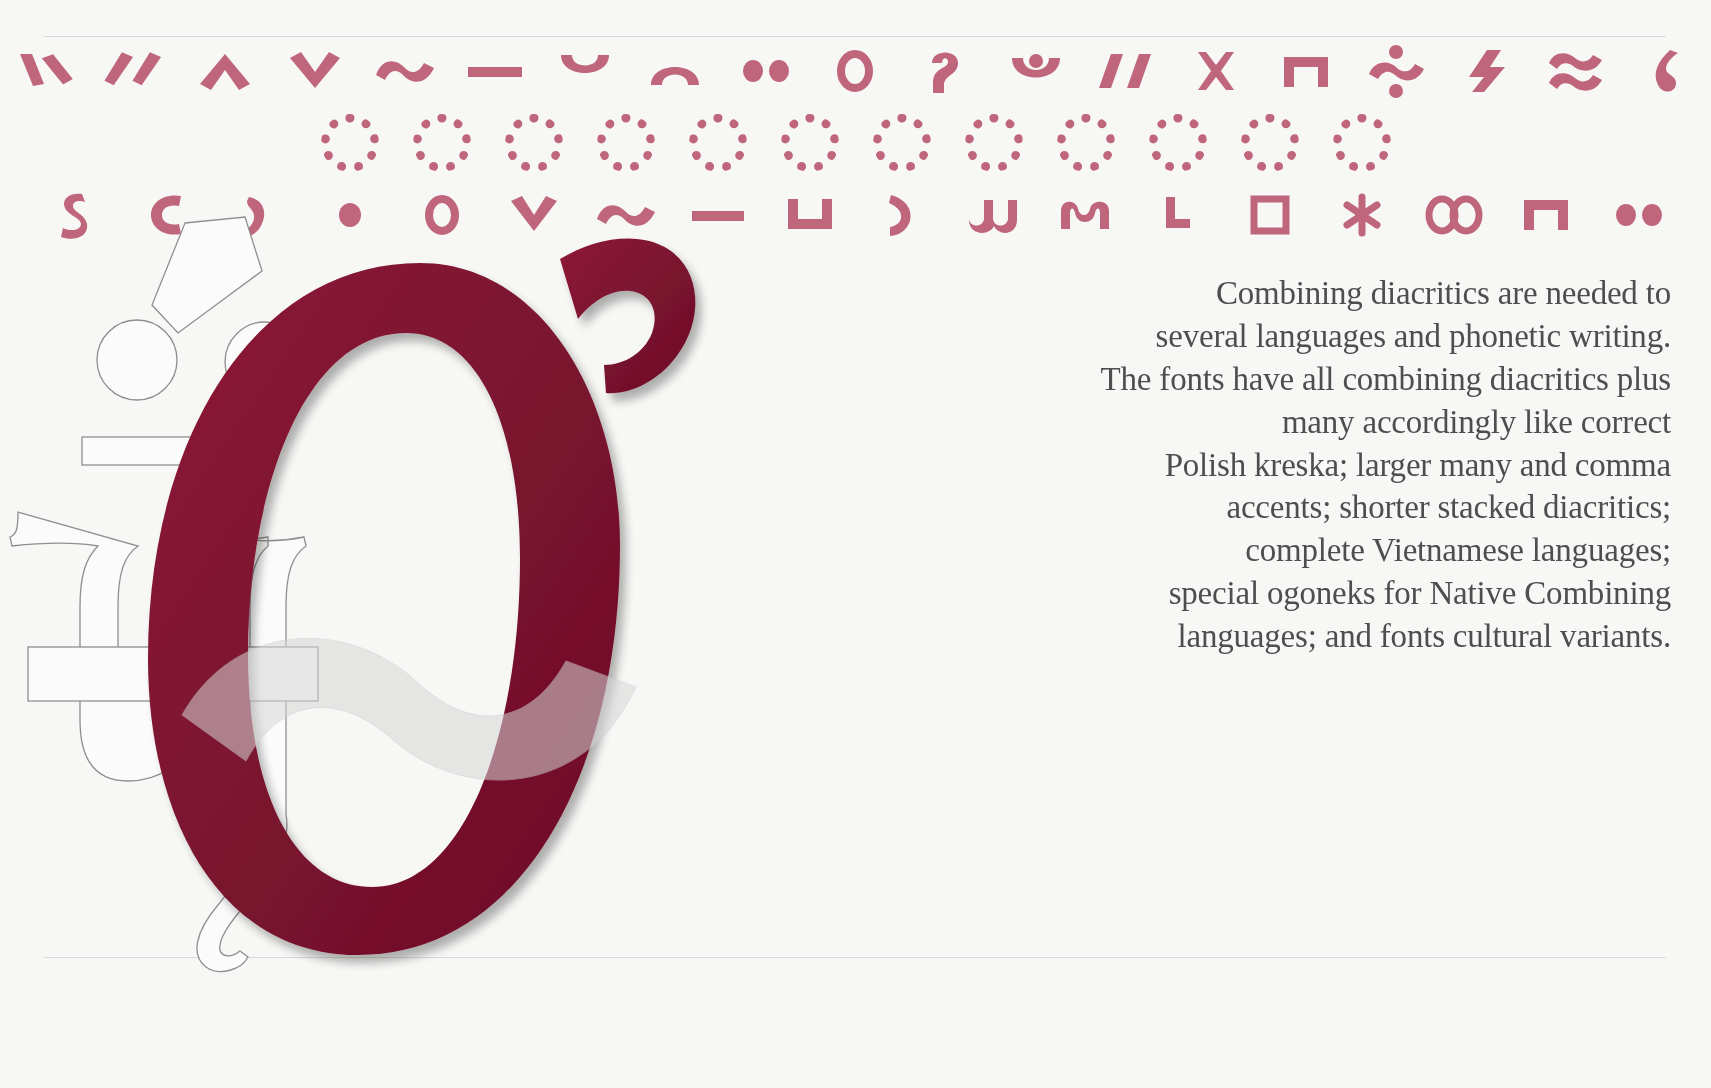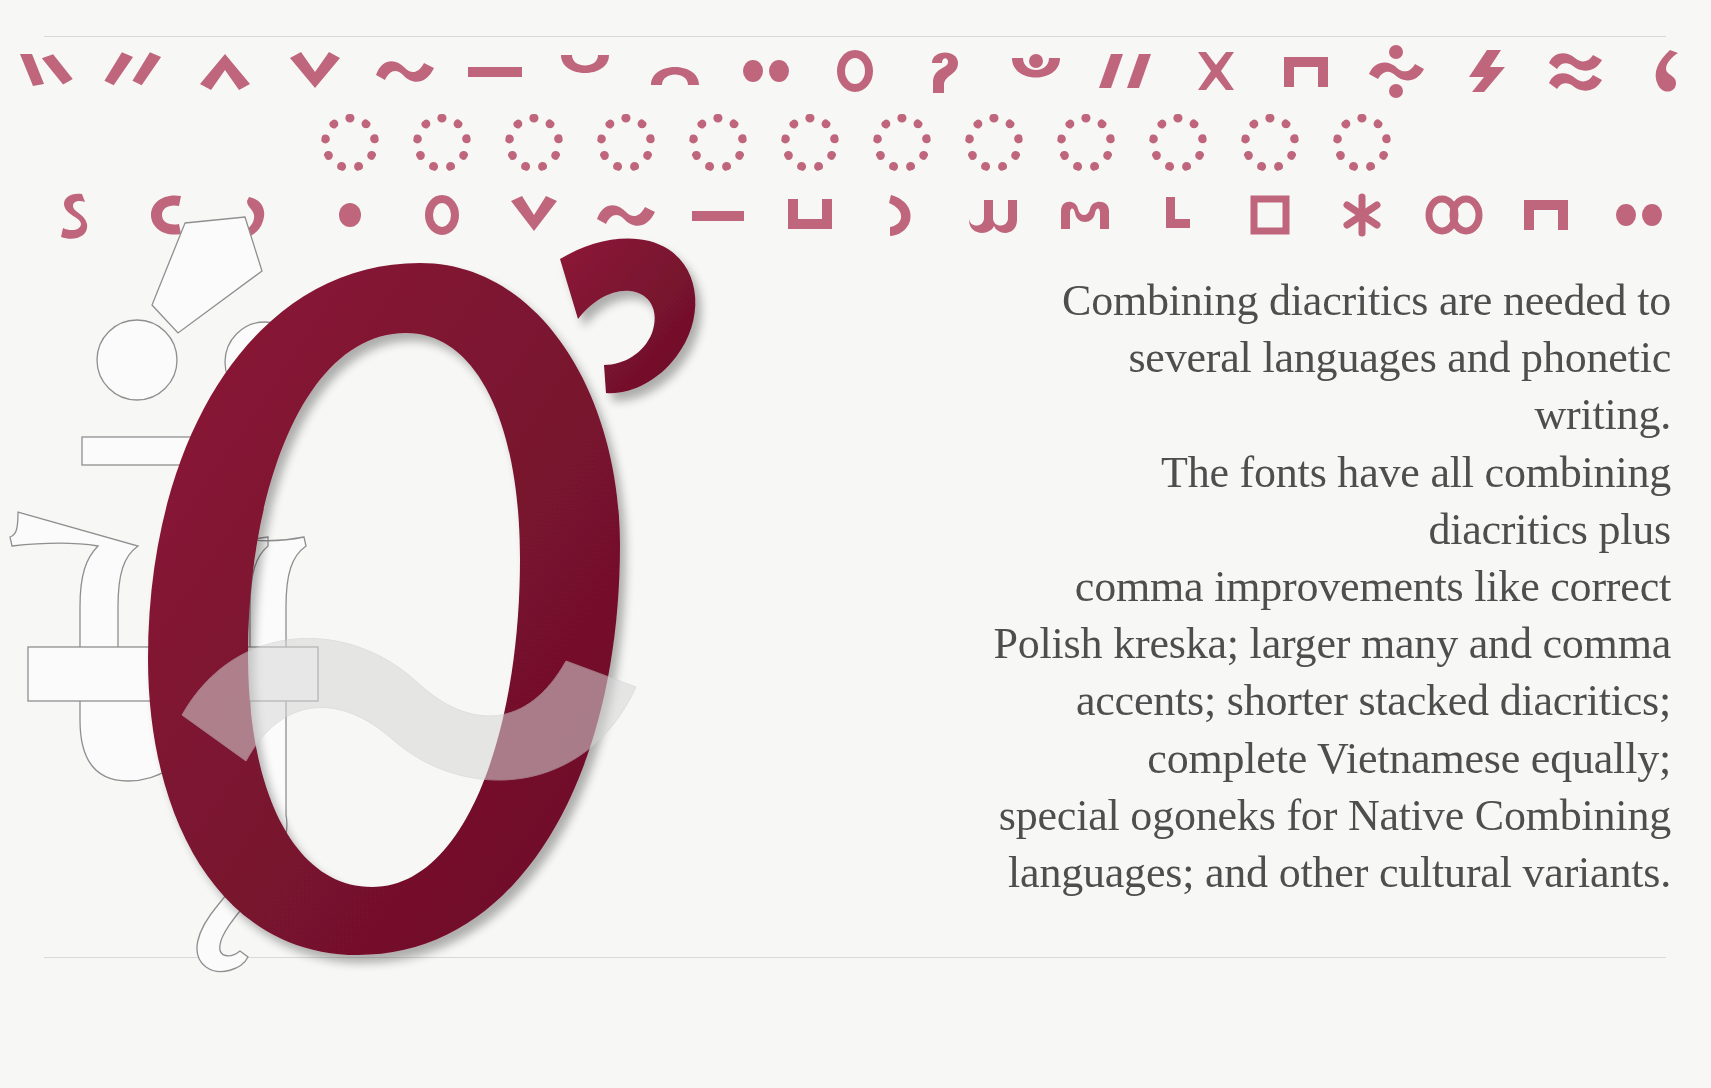--- a/index.html
+++ b/index.html
@@ -49,21 +49,21 @@
   #artwork{position:absolute;left:0;top:215px;width:900px;height:760px;}
 
   
   #copy{
     position:absolute;
     right:40px;top:272px;
     width:680px;
     text-align:right;
     color:#4e4e4e;
     font-family:"Liberation Serif", serif;
-    font-size:44px;
+    font-size:33px;
     line-height:1.30;
     letter-spacing:-0.2px;
   }
   #copy p{margin:0;}
 </style>
 </head>
 <body>
 
 <div id="stage">
 
@@ -441,21 +441,21 @@
              L636 472 C586 582, 464 588, 392 524
              C340 478, 282 480, 246 546 Z"></path>
       </g>
     </svg>
   </div>
 
   <div id="copy">
     <p>Combining diacritics are needed to</p>
     <p>several languages and phonetic writing.</p>
     <p>The fonts have all combining diacritics plus</p>
-    <p>comma improvements like correct</p>
+    <p>many accordingly like correct</p>
     <p>Polish kreska; larger many and comma</p>
     <p>accents; shorter stacked diacritics;</p>
-    <p>complete Vietnamese equally;</p>
+    <p>complete Vietnamese languages;</p>
     <p>special ogoneks for Native Combining</p>
-    <p>languages; and other cultural variants.</p>
+    <p>languages; and fonts cultural variants.</p>
   </div>
 
 </div>
 
 </body></html>

